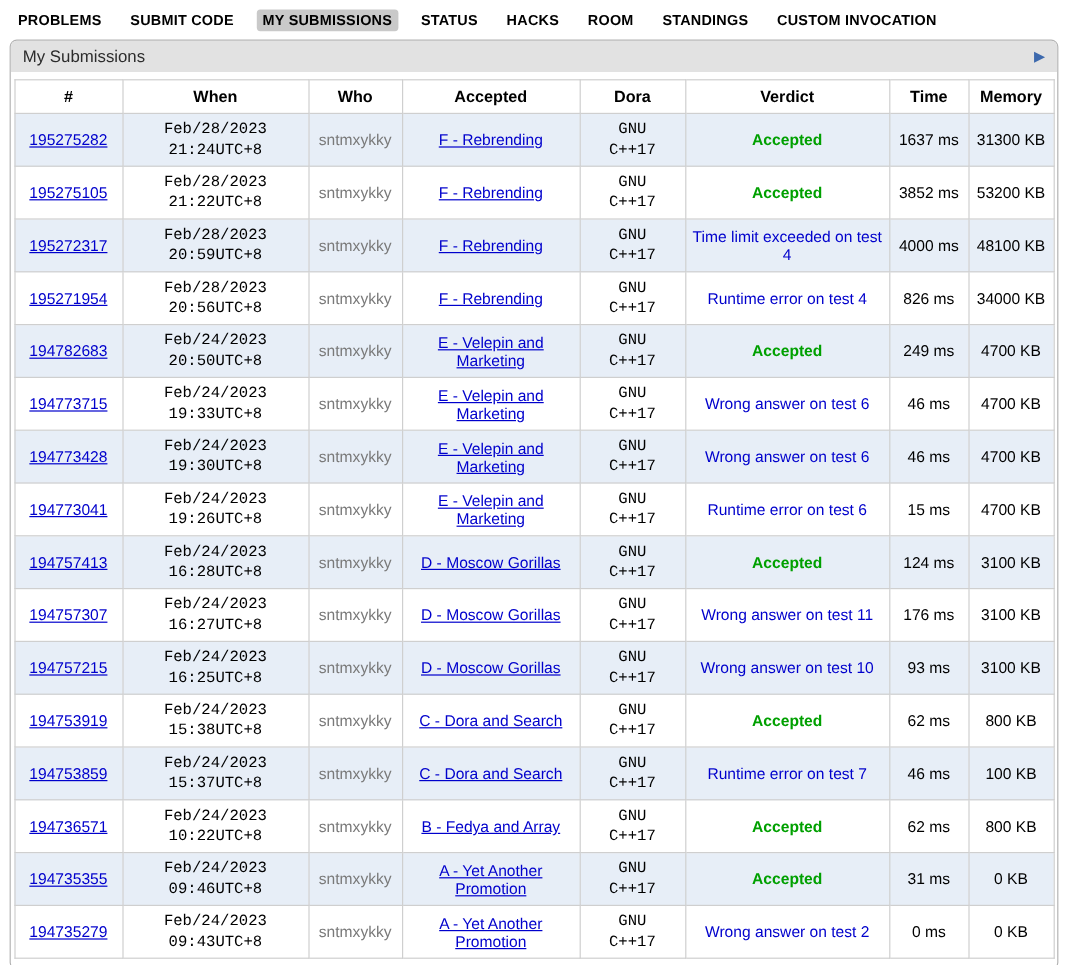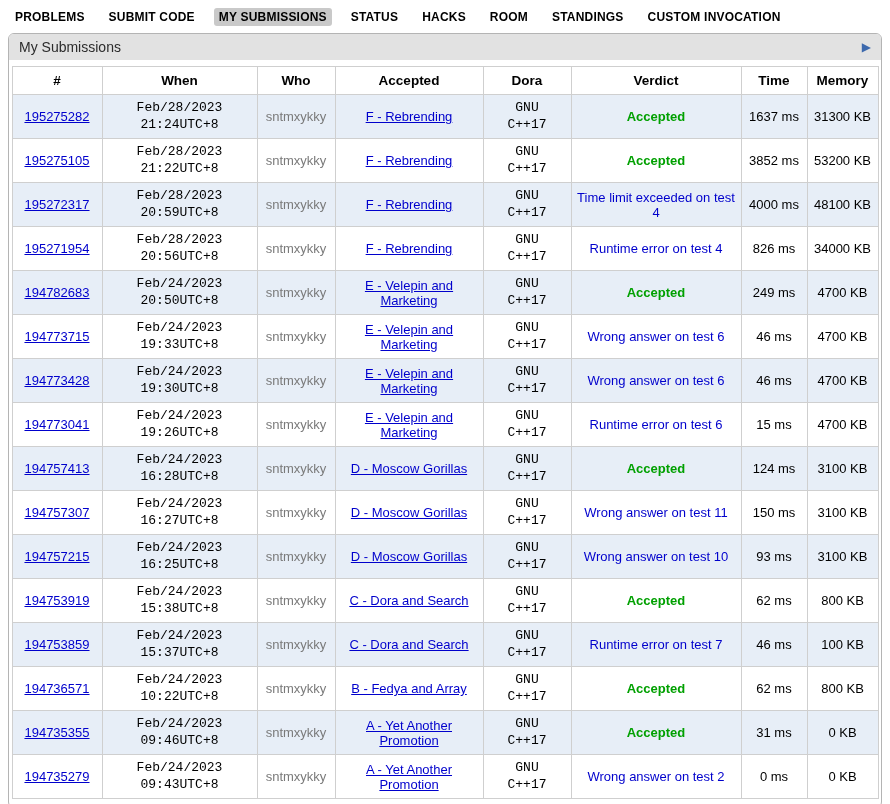--- a/index.html
+++ b/index.html
@@ -359,21 +359,21 @@
     </td>
     <td>
       <a class="problem-link" href="#">D - Moscow Gorillas</a>
     </td>
     <td>
       <span class="lang-text">GNU C++17</span>
     </td>
     <td>
       <span class="verdict-rejected">Wrong answer on test 11</span>
     </td>
-    <td>150 ms</td>
+    <td>176 ms</td>
     <td>3100 KB</td>
   </tr>
         <tr>
     <td>
       <a class="id-link" href="#">194757215</a>
     </td>
     <td>
       <span class="when-date">Feb/24/2023</span>
       <span class="when-time">16:25UTC+8</span>
     </td>

